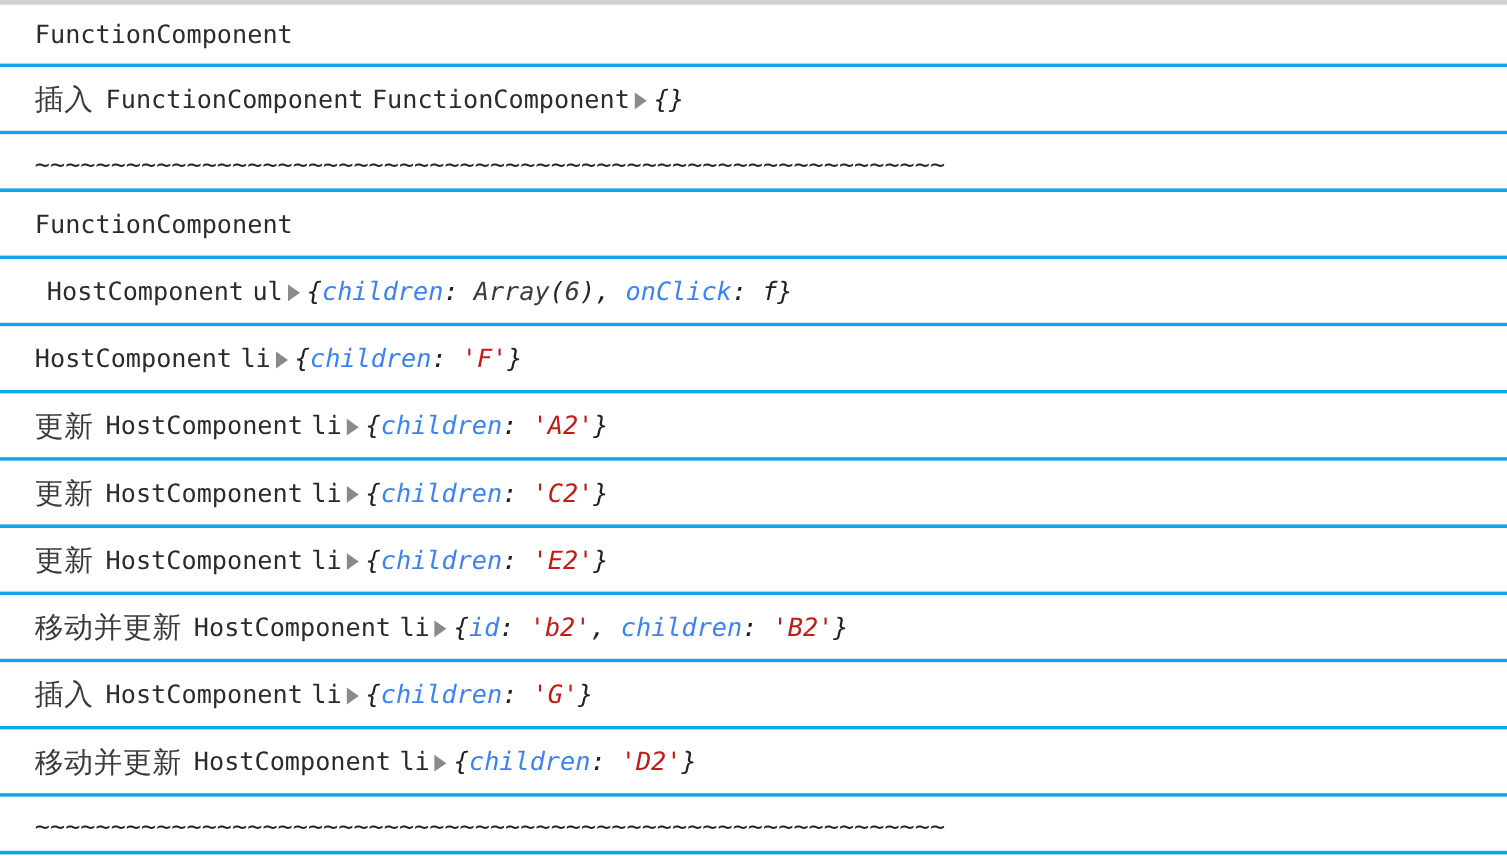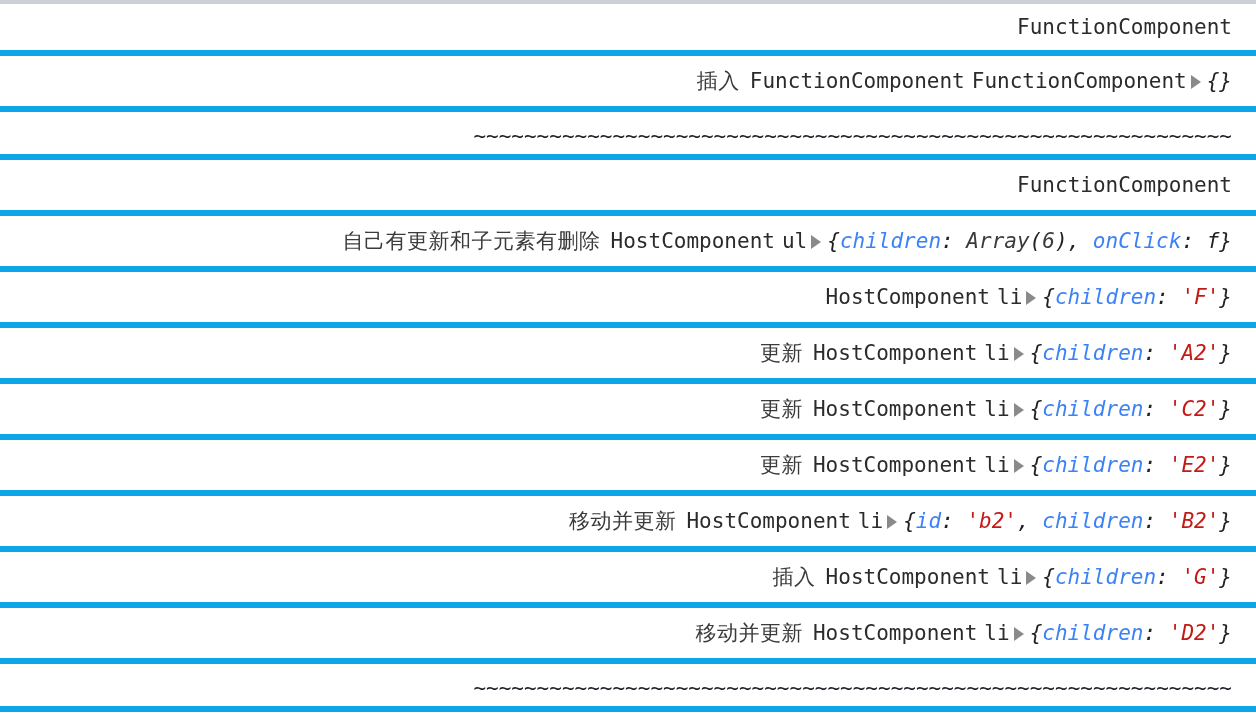--- a/index.html
+++ b/index.html
@@ -25,41 +25,40 @@
 
   
   .top-band {
     height: 4px;
     width: 100%;
     background: #cdd0d4;
   }
 
   .row {
     height: 56px;
-    border-bottom: 6px solid #0ea5e9;
+    border-bottom: 3px solid #0ea5e9;
     display: flex;
     align-items: center;
     padding-left: 29px;
     padding-right: 24px;
     white-space: nowrap;
     overflow: hidden;
     background: #ffffff;
-    justify-content: flex-end;
   }
   .row.squiggle-row {
     height: 48px;
   }
   .row.first-row {
     height: 52px;
   }
 
   
   .cn {
     font-family: "DejaVu Sans", "Liberation Sans", sans-serif;
-    font-size: 21px;
+    font-size: 24px;
     color: #3b3b3b;
     letter-spacing: 0.5px;
   }
   .mono {
     font-family: "DejaVu Sans Mono", "Liberation Mono", monospace;
     font-size: 21px;
     color: #2b2b2b;
   }
   .sp { display: inline-block; width: 10px; }
   .sp-sm { display: inline-block; width: 7px; }
@@ -129,21 +128,20 @@
         <span class="tri"></span>
         <span class="obj"><span class="punct">{</span><span class="punct">}</span></span>
       </div>
       <div class="row squiggle-row">
         <span class="squiggle">~~~~~~~~~~~~~~~~~~~~~~~~~~~~~~~~~~~~~~~~~~~~~~~~~~~~~~~~~~~~</span>
       </div>
       <div class="row">
         <span class="mono">FunctionComponent</span>
       </div>
       <div class="row">
-        <span class="cn">自己有更新和子元素有删除</span>
         <span class="sp"></span>
         <span class="mono">HostComponent</span>
         <span class="sp-sm"></span>
         <span class="mono">ul</span>
         <span class="tri"></span>
         <span class="obj"><span class="punct">{</span><span class="key">children</span><span class="punct">:</span><span class="punct"> </span><span class="numval">Array</span><span class="punct">(</span><span class="numval">6</span><span class="punct">)</span><span class="punct">,</span><span class="punct"> </span><span class="key">onClick</span><span class="punct">:</span><span class="punct"> </span><span class="fnval">f</span><span class="punct">}</span></span>
       </div>
       <div class="row">
         <span class="mono">HostComponent</span>
         <span class="sp-sm"></span>

